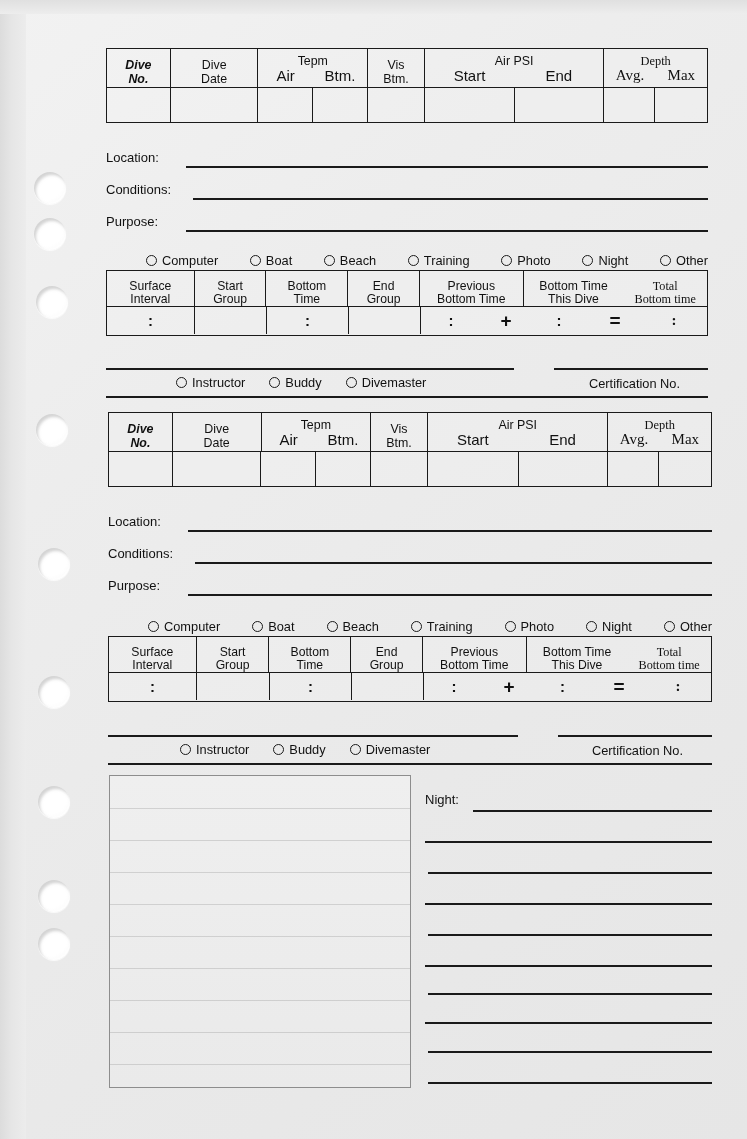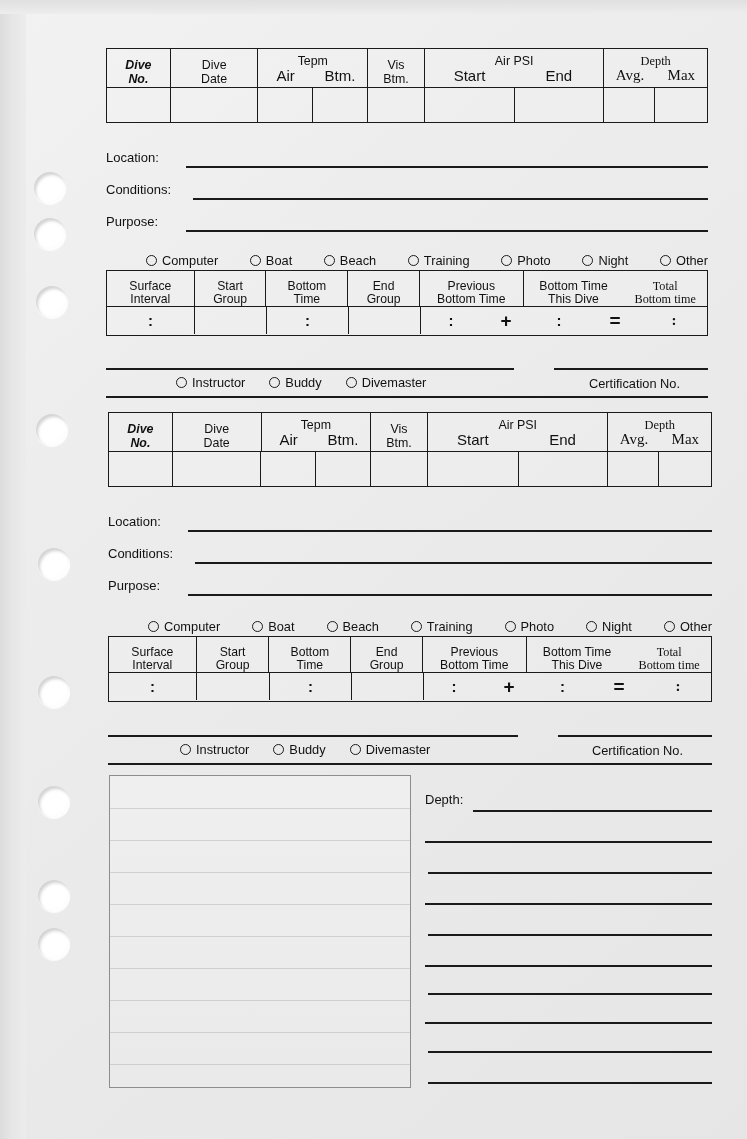--- a/index.html
+++ b/index.html
@@ -458,21 +458,21 @@
     <div class="sline" style="top:64px;"></div>
     <div class="sline" style="top:96px;"></div>
     <div class="sline" style="top:128px;"></div>
     <div class="sline" style="top:160px;"></div>
     <div class="sline" style="top:192px;"></div>
     <div class="sline" style="top:224px;"></div>
     <div class="sline" style="top:256px;"></div>
     <div class="sline" style="top:288px;"></div>
   </div>
 
-  <div class="notes-lbl" style="left:425px;top:792px;">Depth:</div>
+  <div class="notes-lbl" style="left:425px;top:792px;">Night:</div>
 
   <div class="rule" style="left:473px;top:810px;width:239px;"></div>
   <div class="rule" style="left:425px;top:841px;width:287px;"></div>
   <div class="rule" style="left:428px;top:872px;width:284px;"></div>
   <div class="rule" style="left:425px;top:903px;width:287px;"></div>
   <div class="rule" style="left:428px;top:934px;width:284px;"></div>
   <div class="rule" style="left:425px;top:965px;width:287px;"></div>
   <div class="rule" style="left:428px;top:993px;width:284px;"></div>
   <div class="rule" style="left:425px;top:1022px;width:287px;"></div>
   <div class="rule" style="left:428px;top:1051px;width:284px;"></div>

